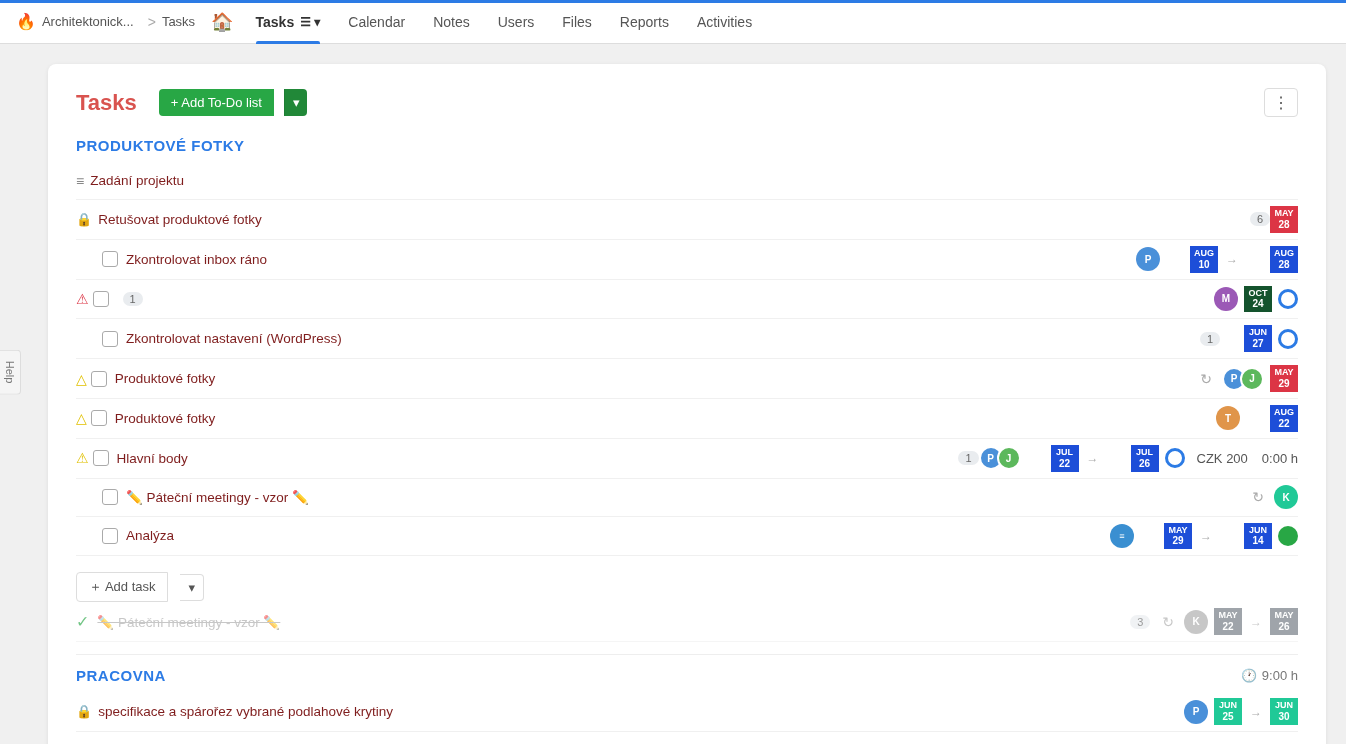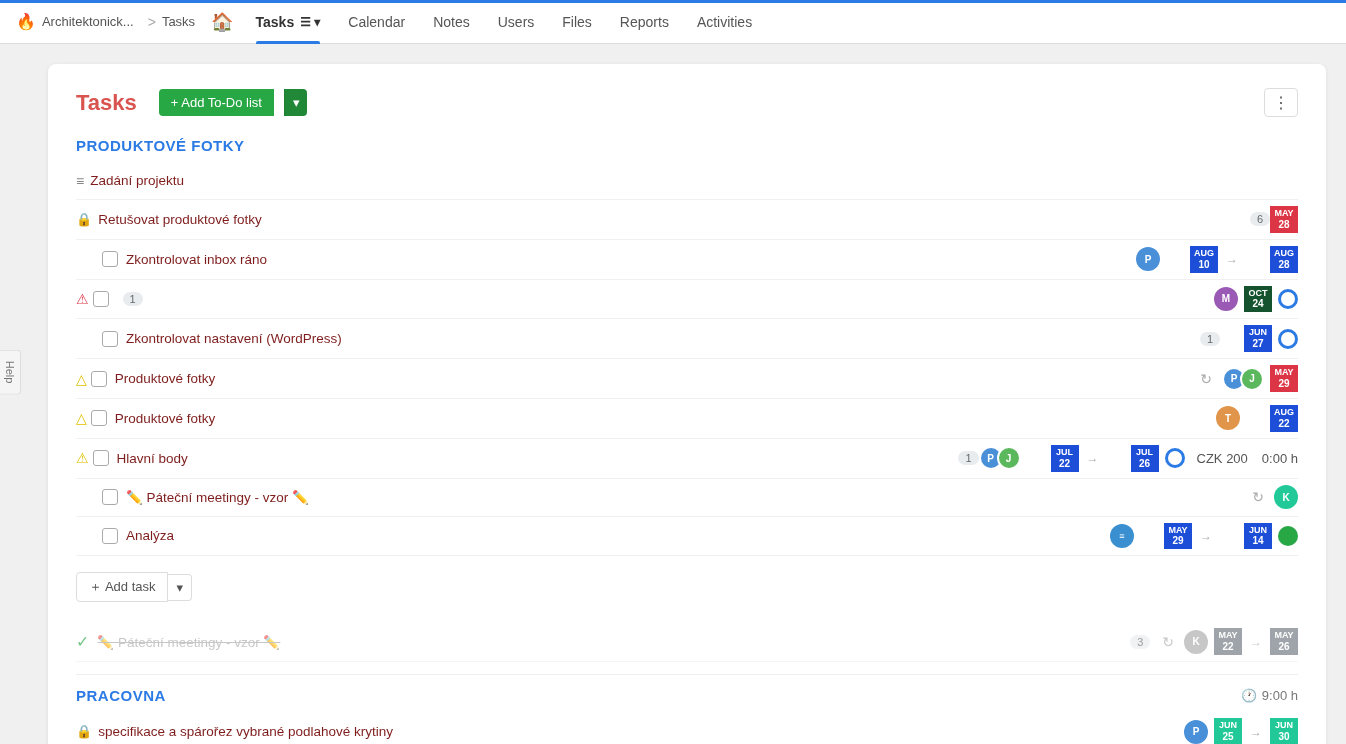--- a/index.html
+++ b/index.html
@@ -168,21 +168,21 @@
 
     
     .note-icon { color: #888; font-size: 14px; margin-right: 6px; }
 
     
     .task-cost { font-size: 13px; color: #555; margin-right: 8px; }
     .task-time { font-size: 13px; color: #555; }
 
     
     .add-task-row {
-      display: flex; align-items: center; gap: 0; margin-top: 8px; margin-bottom: 20px;
+      display: flex; align-items: center; gap: 12px; margin-top: 8px; margin-bottom: 0;
     }
     .btn-add-task {
       background: #fff; border: 1px solid #ddd; border-radius: 4px 0 0 4px;
       padding: 5px 12px; font-size: 13px; cursor: pointer; color: #555;
       display: flex; align-items: center; gap: 4px;
     }
     .btn-add-task-caret {
       background: #fff; border: 1px solid #ddd; border-left: none; border-radius: 0 4px 4px 0;
       padding: 5px 8px; font-size: 13px; cursor: pointer; color: #555;
     }

